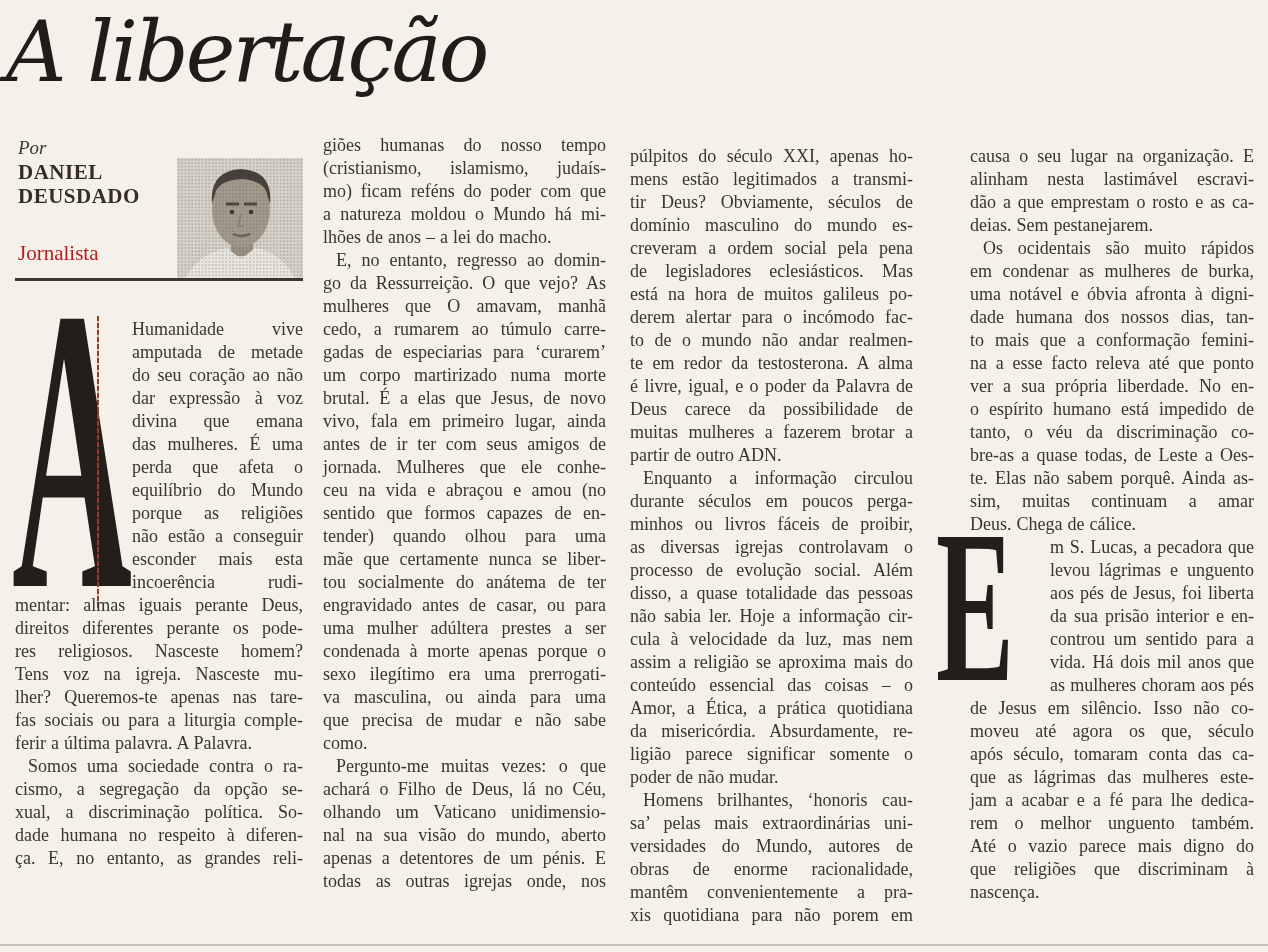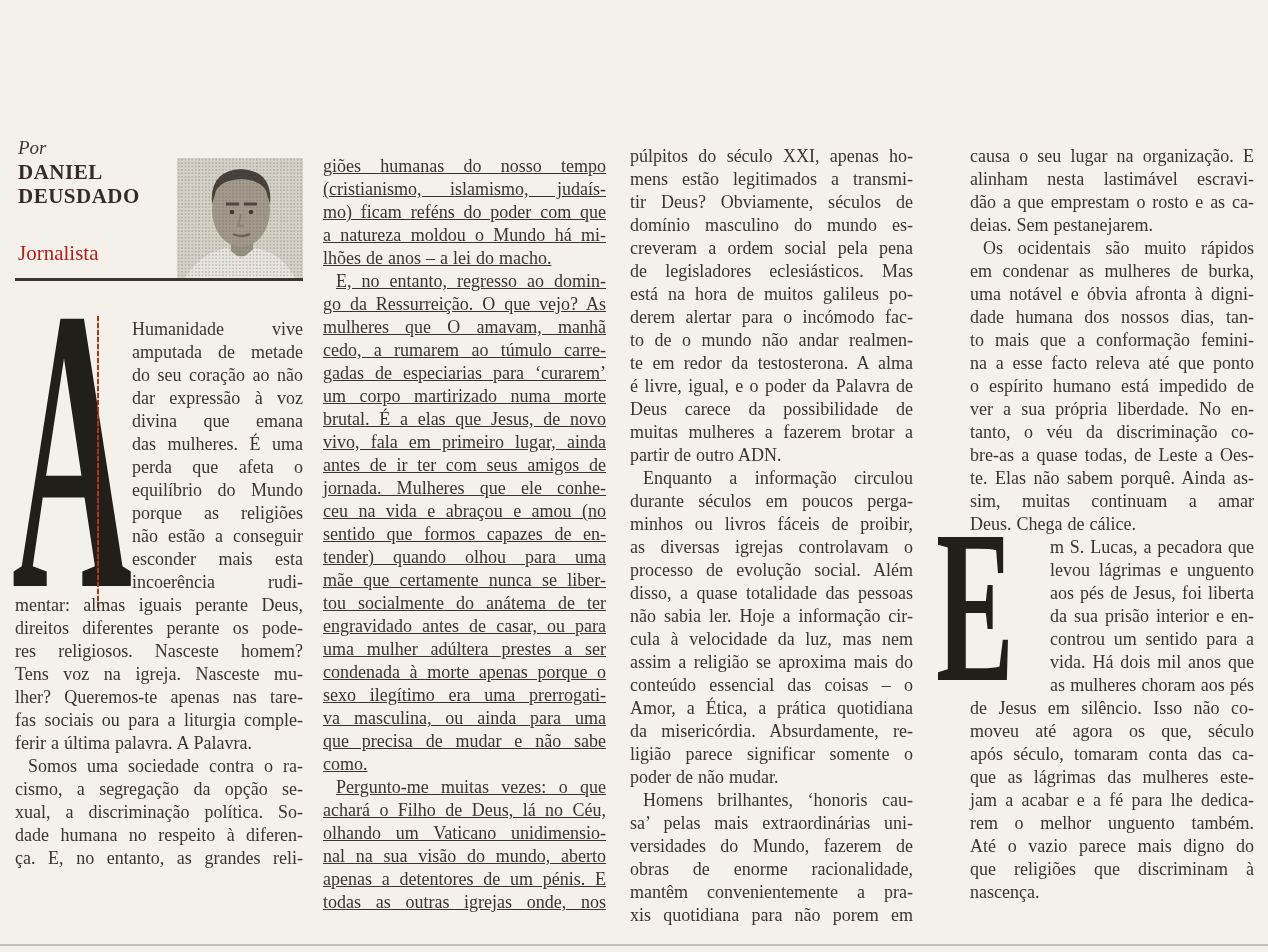--- a/index.html
+++ b/index.html
@@ -30,40 +30,41 @@
   
   .col{position:absolute;color:#3a342d;font-size:18px;}
   .col .line{
     height:23px;line-height:23px;
     text-align:justify;text-align-last:justify;
     word-spacing:.5px;
   }
   .col .line.pend{text-align-last:left;}
   .col .line.pind{text-indent:13px;}
   .col1{left:15px;top:318px;width:288px;}
-  .col2{left:323px;top:155px;width:283px;text-decoration:underline;}
+  .col2{left:323px;top:134px;width:283px;}
   .col3{left:630px;top:145px;width:283px;}
   .col4{left:936px;top:145px;width:284px;margin-left:34px;}
   .col1 .line.narrow{margin-left:117px;}
   .col4 .line.narrow{margin-left:80px;}
   
   .dropcap{position:absolute;}
   .dropcap text{font-family:"Liberation Serif",serif;font-weight:bold;fill:#221e1a;}
   .red-stitch{
     position:absolute;left:97px;top:316px;width:2px;height:292px;
     background:repeating-linear-gradient(to bottom,#a03c1d 0 5px,rgba(160,60,29,.25) 5px 7px);
   }
   .bottom-rule{position:absolute;left:0;top:944px;width:1268px;height:2px;background:#c6c1b7;}
   .photo{position:absolute;left:177px;top:158px;}
 </style>
 </head>
 <body>
 
 <div class="page">
 
+  <div class="headline">A libertação</div>
 
   <div class="byline">
     <div class="por">Por</div>
     <div class="bname">DANIEL</div>
     <div class="bname">DEUSDADO</div>
     <div class="role">Jornalista</div>
   </div>
 
   <svg class="photo" width="126" height="120" viewBox="0 0 126 120">
     <defs>
@@ -182,38 +183,38 @@
       <div class="line">não sabia ler. Hoje a informação cir-</div>
       <div class="line">cula à velocidade da luz, mas nem</div>
       <div class="line">assim a religião se aproxima mais do</div>
       <div class="line">conteúdo essencial das coisas – o</div>
       <div class="line">Amor, a Ética, a prática quotidiana</div>
       <div class="line">da misericórdia. Absurdamente, re-</div>
       <div class="line">ligião parece significar somente o</div>
       <div class="line pend">poder de não mudar.</div>
       <div class="line pind">Homens brilhantes, ‘honoris cau-</div>
       <div class="line">sa’ pelas mais extraordinárias uni-</div>
-      <div class="line">versidades do Mundo, fazerem de</div>
+      <div class="line">versidades do Mundo, autores de</div>
       <div class="line">obras de enorme racionalidade,</div>
       <div class="line">mantêm convenientemente a pra-</div>
       <div class="line">xis quotidiana para não porem em</div>
     </div>
   <div class="col col4">
       <div class="line">causa o seu lugar na organização. E</div>
       <div class="line">alinham nesta lastimável escravi-</div>
       <div class="line">dão a que emprestam o rosto e as ca-</div>
       <div class="line pend">deias. Sem pestanejarem.</div>
       <div class="line pind">Os ocidentais são muito rápidos</div>
       <div class="line">em condenar as mulheres de burka,</div>
       <div class="line">uma notável e óbvia afronta à digni-</div>
       <div class="line">dade humana dos nossos dias, tan-</div>
       <div class="line">to mais que a conformação femini-</div>
       <div class="line">na a esse facto releva até que ponto</div>
+      <div class="line">ver a sua própria liberdade. No en-</div>
       <div class="line">o espírito humano está impedido de</div>
-      <div class="line">ver a sua própria liberdade. No en-</div>
       <div class="line">tanto, o véu da discriminação co-</div>
       <div class="line">bre-as a quase todas, de Leste a Oes-</div>
       <div class="line">te. Elas não sabem porquê. Ainda as-</div>
       <div class="line">sim, muitas continuam a amar</div>
       <div class="line pend">Deus. Chega de cálice.</div>
       <div class="line narrow">m S. Lucas, a pecadora que</div>
       <div class="line narrow">levou lágrimas e unguento</div>
       <div class="line narrow">aos pés de Jesus, foi liberta</div>
       <div class="line narrow">da sua prisão interior e en-</div>
       <div class="line narrow">controu um sentido para a</div>

